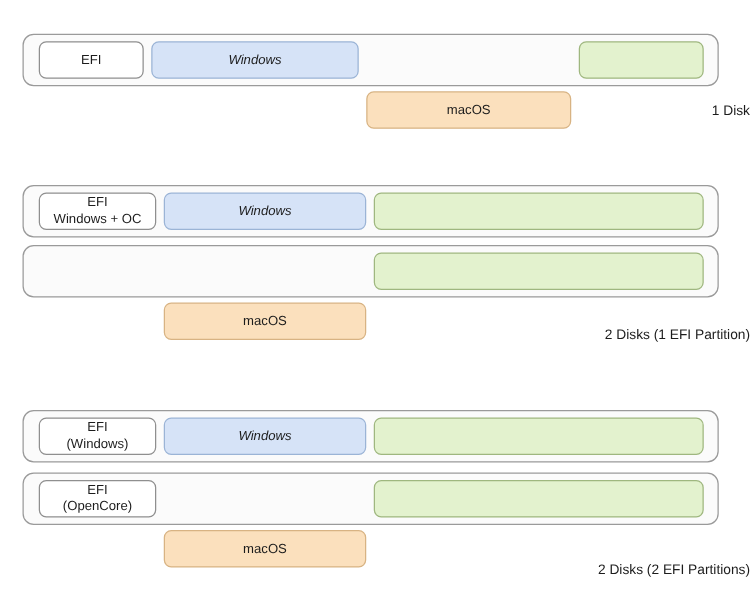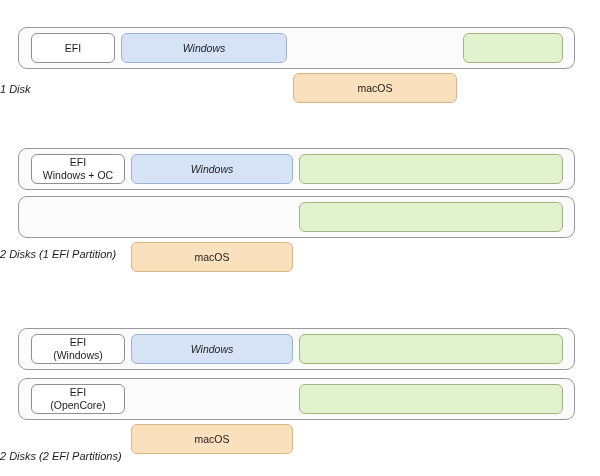--- a/index.html
+++ b/index.html
@@ -66,24 +66,23 @@
   .part.windows  { background: #d6e3f7; border-color: #9bb4d6; font-style: italic; }
   .part.macos    { background: #fbe0bd; border-color: #d8b383; margin-top: 40px; }
   .part.free     { background: #e3f2ce; border-color: #9fb77f; }
   .part.empty    { background: transparent; border-color: transparent; }
 
   
   .caption {
     position: absolute;
     left: 0;
     width: 600px;
-    text-align: left;
+    text-align: right;
     font-size: 11px;
     color: #1c1c1c;
-    font-style: italic;
   }
 </style>
 </head>
 <body>
 
 <div class="diagram">
 
 <div class="group" style="top: 0px;">
       <div class="disk" style="top: 27px;">
         <div class="part efi" style="left: 12px; width: 84px;">EFI</div>
@@ -98,21 +97,21 @@
         <div class="part efi" style="left: 12px; width: 94px;">EFI
 Windows + OC</div>
         <div class="part windows" style="left: 112px; width: 162px;">Windows</div>
         <div class="part free" style="left: 280px; width: 264px;"></div>
       </div>
       <div class="disk" style="top: 196px;">
         <div class="part empty" style="left: 12px; width: 94px;"></div>
         <div class="part macos" style="left: 112px; width: 162px;">macOS</div>
         <div class="part free" style="left: 280px; width: 264px;"></div>
       </div>
-      <div class="caption" style="top: 248px;">2 Disks (1 EFI Partition)</div>
+      <div class="caption" style="top: 262px;">2 Disks (1 EFI Partition)</div>
     </div>
     <div class="group" style="top: 0px;">
       <div class="disk" style="top: 328px;">
         <div class="part efi" style="left: 12px; width: 94px;">EFI
 (Windows)</div>
         <div class="part windows" style="left: 112px; width: 162px;">Windows</div>
         <div class="part free" style="left: 280px; width: 264px;"></div>
       </div>
       <div class="disk" style="top: 378px;">
         <div class="part efi" style="left: 12px; width: 94px;">EFI

